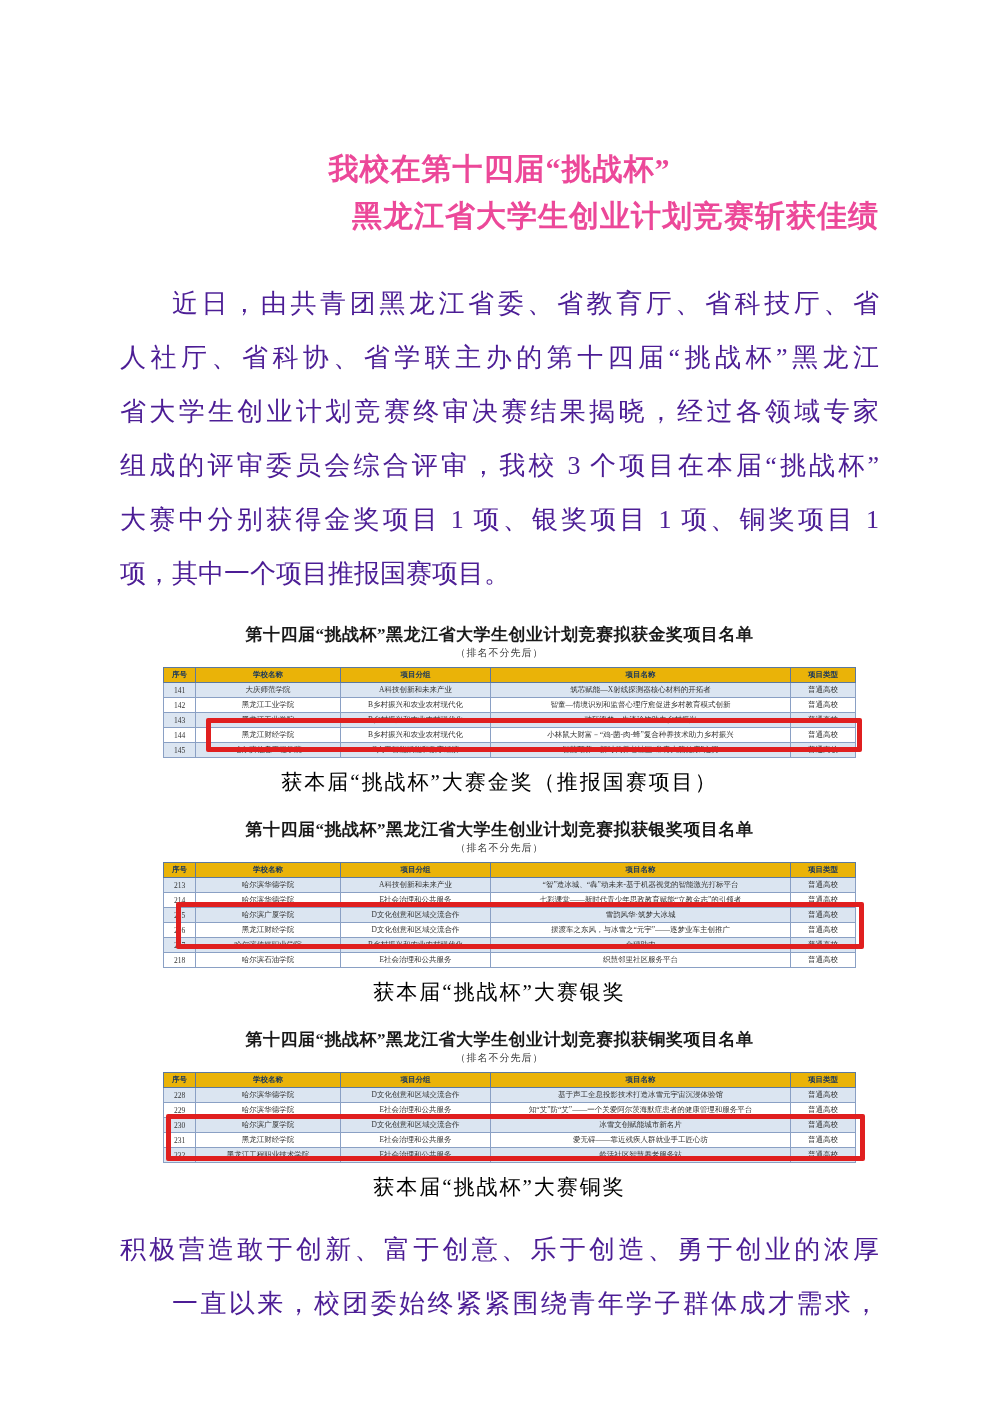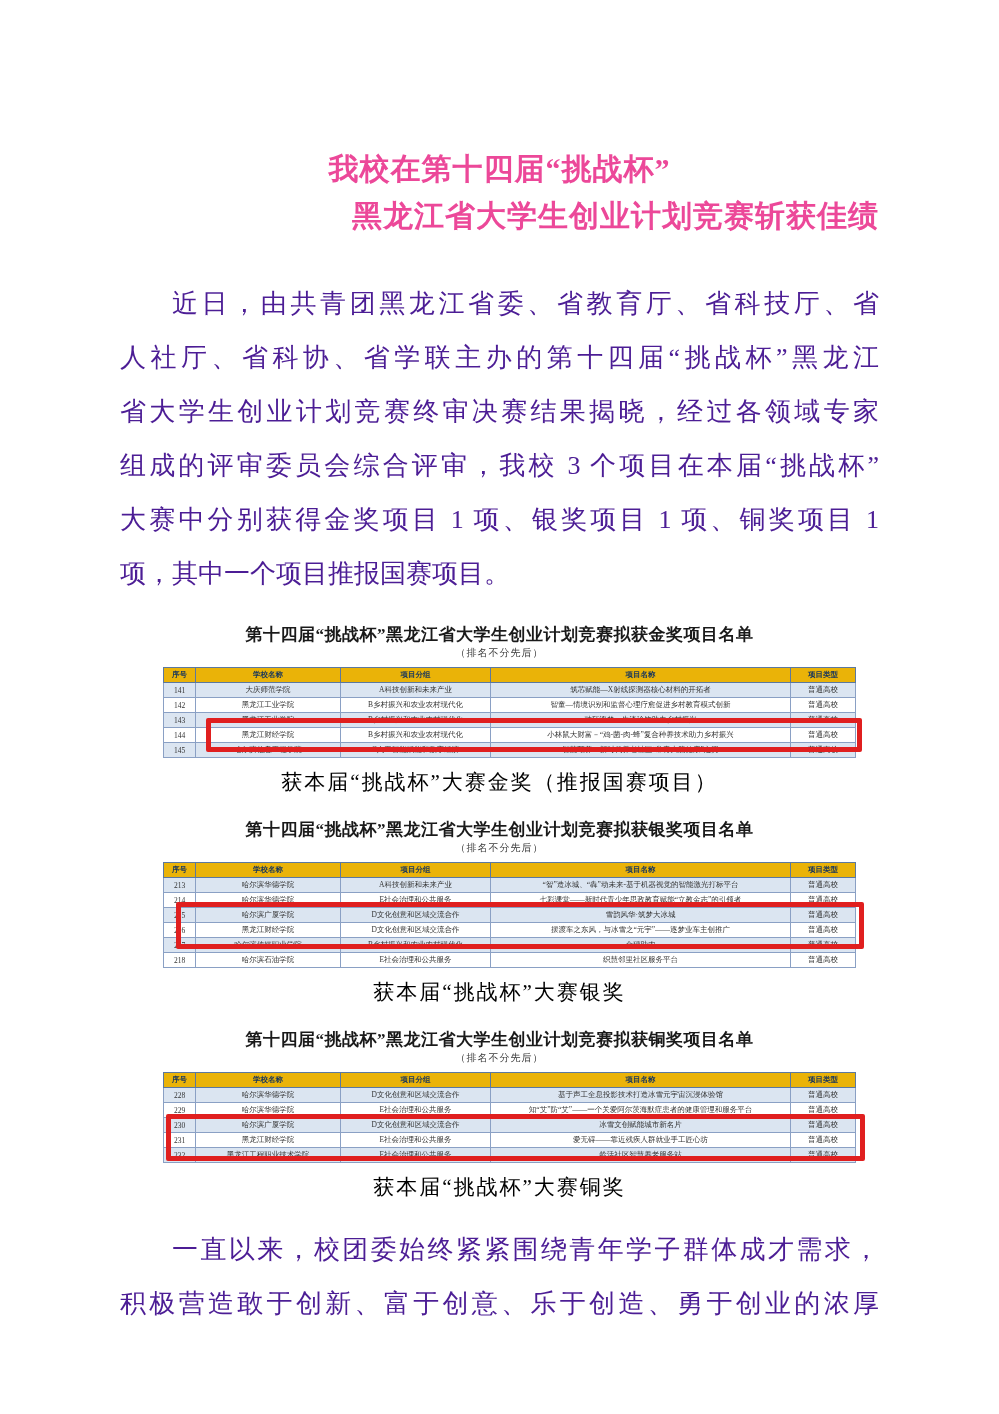--- a/index.html
+++ b/index.html
@@ -249,17 +249,17 @@
               <td>普通高校</td>
             </tr>
           </tbody>
         </table>
       <div class="redbox bronze"></div>
     </div>
     <div class="tbl-caption">获本届“挑战杯”大赛铜奖</div>
   </div>
 
   <div class="para second">
+    <div class="pline">积极营造敢于创新、富于创意、乐于创造、勇于创业的浓厚</div>
     <div class="pline first">一直以来，校团委始终紧紧围绕青年学子群体成才需求，</div>
-    <div class="pline">积极营造敢于创新、富于创意、乐于创造、勇于创业的浓厚</div>
   </div>
 
 </div>
 
 </body></html>

